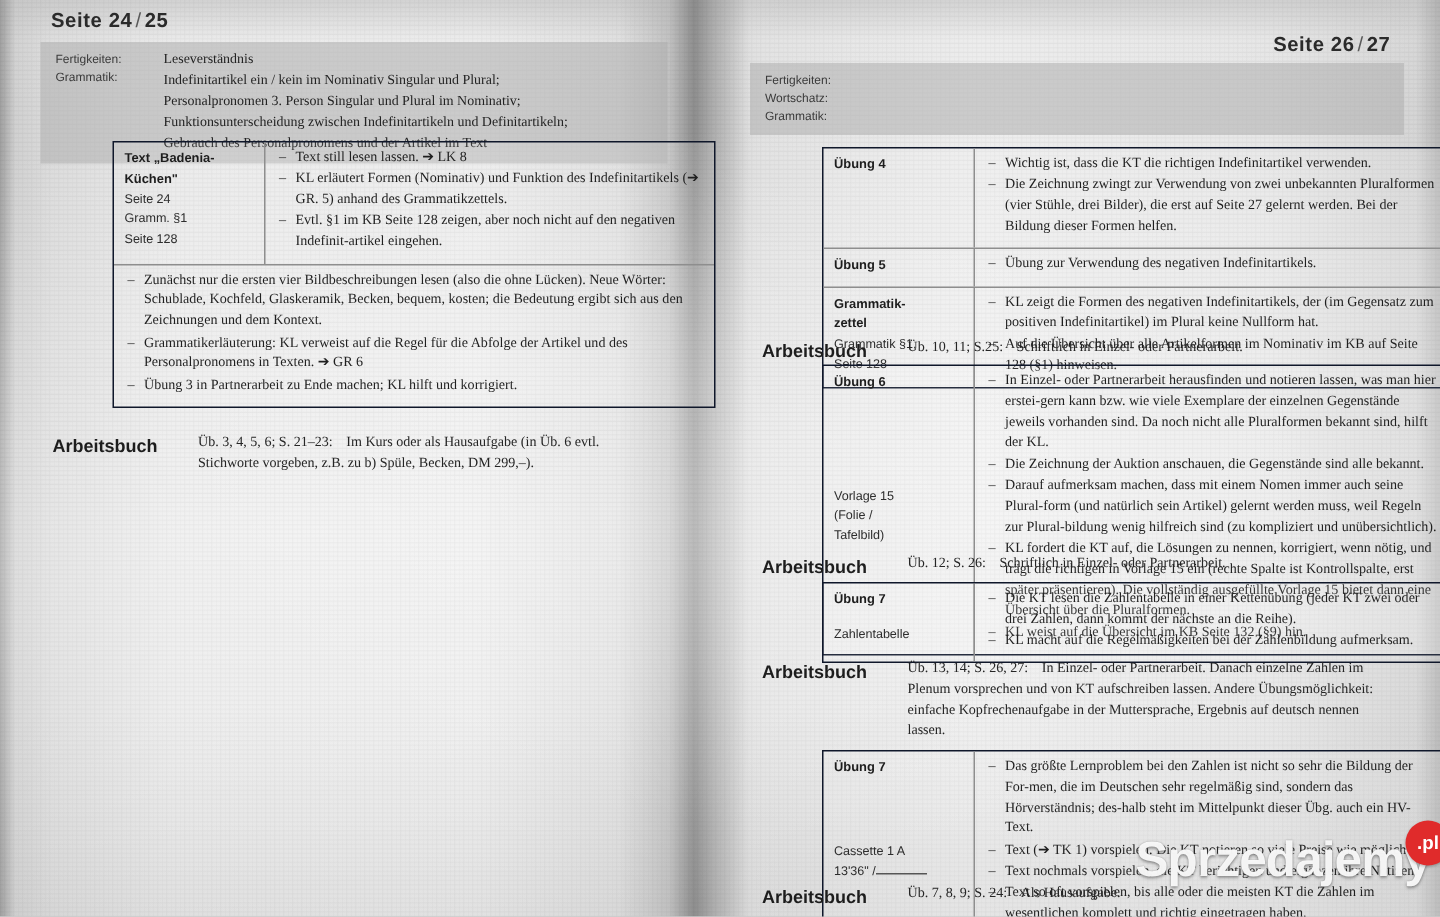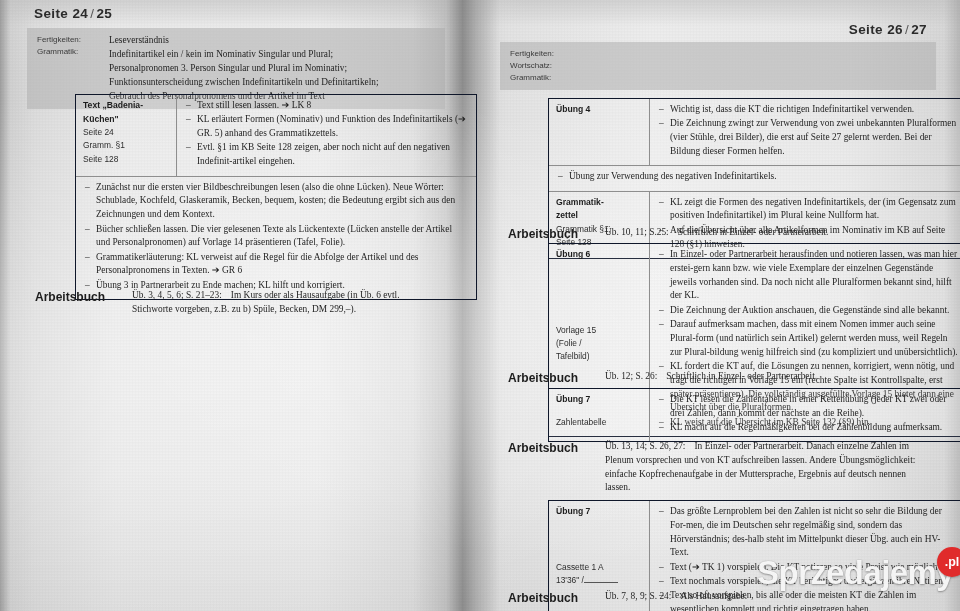--- a/index.html
+++ b/index.html
@@ -264,21 +264,20 @@
           <li>KL erläutert Formen (Nominativ) und Funktion des Indefinitartikels (➔ GR. 5) anhand des Grammatikzettels.</li>
           <li>Evtl. §1 im KB Seite 128 zeigen, aber noch nicht auf den negativen Indefinit-artikel eingehen.</li>
         </ul>
       </div>
     </div>
 
     <div class="row">
       <div class="rcell">
         <ul>
           <li><span>Zunächst nur die ersten vier Bildbeschreibungen lesen (also die ohne Lücken). Neue Wörter: Schublade, Kochfeld, Glaskeramik, Becken, bequem, kosten; die Bedeutung ergibt sich aus den Zeichnungen und dem Kontext.</span></li>
-          <li>Bücher schließen lassen. Die vier gelesenen Texte als Lückentexte (Lücken anstelle der Artikel und Personalpronomen) auf Vorlage 14 präsentieren (Tafel, Folie).</li>
           <li>Grammatikerläuterung: KL verweist auf die Regel für die Abfolge der Artikel und des Personalpronomens in Texten. ➔ GR 6</li>
           <li>Übung 3 in Partnerarbeit zu Ende machen; KL hilft und korrigiert.</li>
         </ul>
       </div>
     </div>
   </div>
 
   <div class="ab" style="position:absolute;left:27px;top:285px;width:400px;">
     <div class="ab-label">Arbeitsbuch</div>
     <div class="ab-text">
@@ -310,20 +309,23 @@
       </div>
       <div class="rcell">
         <ul>
           <li>Wichtig ist, dass die KT die richtigen Indefinitartikel verwenden.</li>
           <li>Die Zeichnung zwingt zur Verwendung von zwei unbekannten Pluralformen (vier Stühle, drei Bilder), die erst auf Seite 27 gelernt werden. Bei der Bildung dieser Formen helfen.</li>
         </ul>
       </div>
     </div>
 
     <div class="row">
+      <div class="lcell">
+        <div class="bold">Übung 5</div>
+      </div>
       <div class="rcell">
         <ul>
           <li>Übung zur Verwendung des negativen Indefinitartikels.</li>
         </ul>
       </div>
     </div>
 
     <div class="row">
       <div class="lcell">
         <div class="bold">Grammatik-</div>

